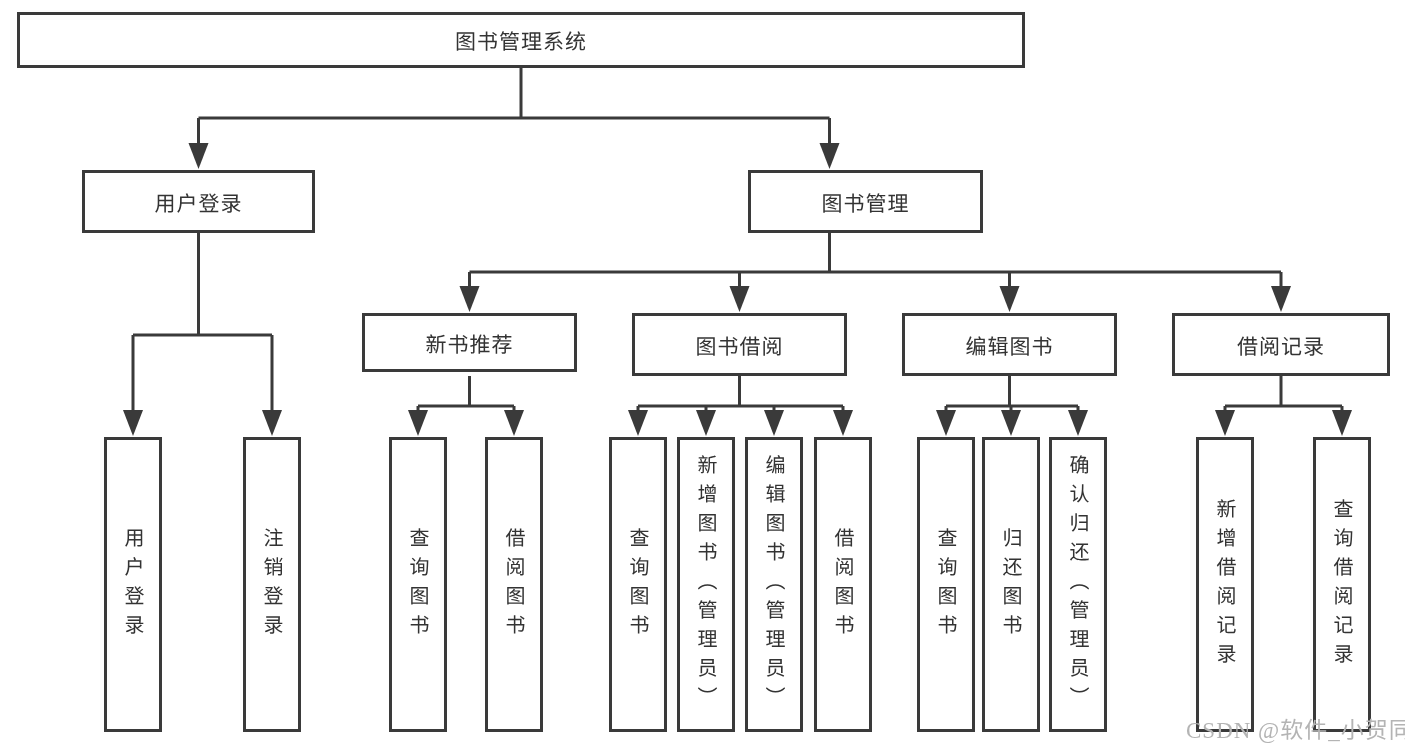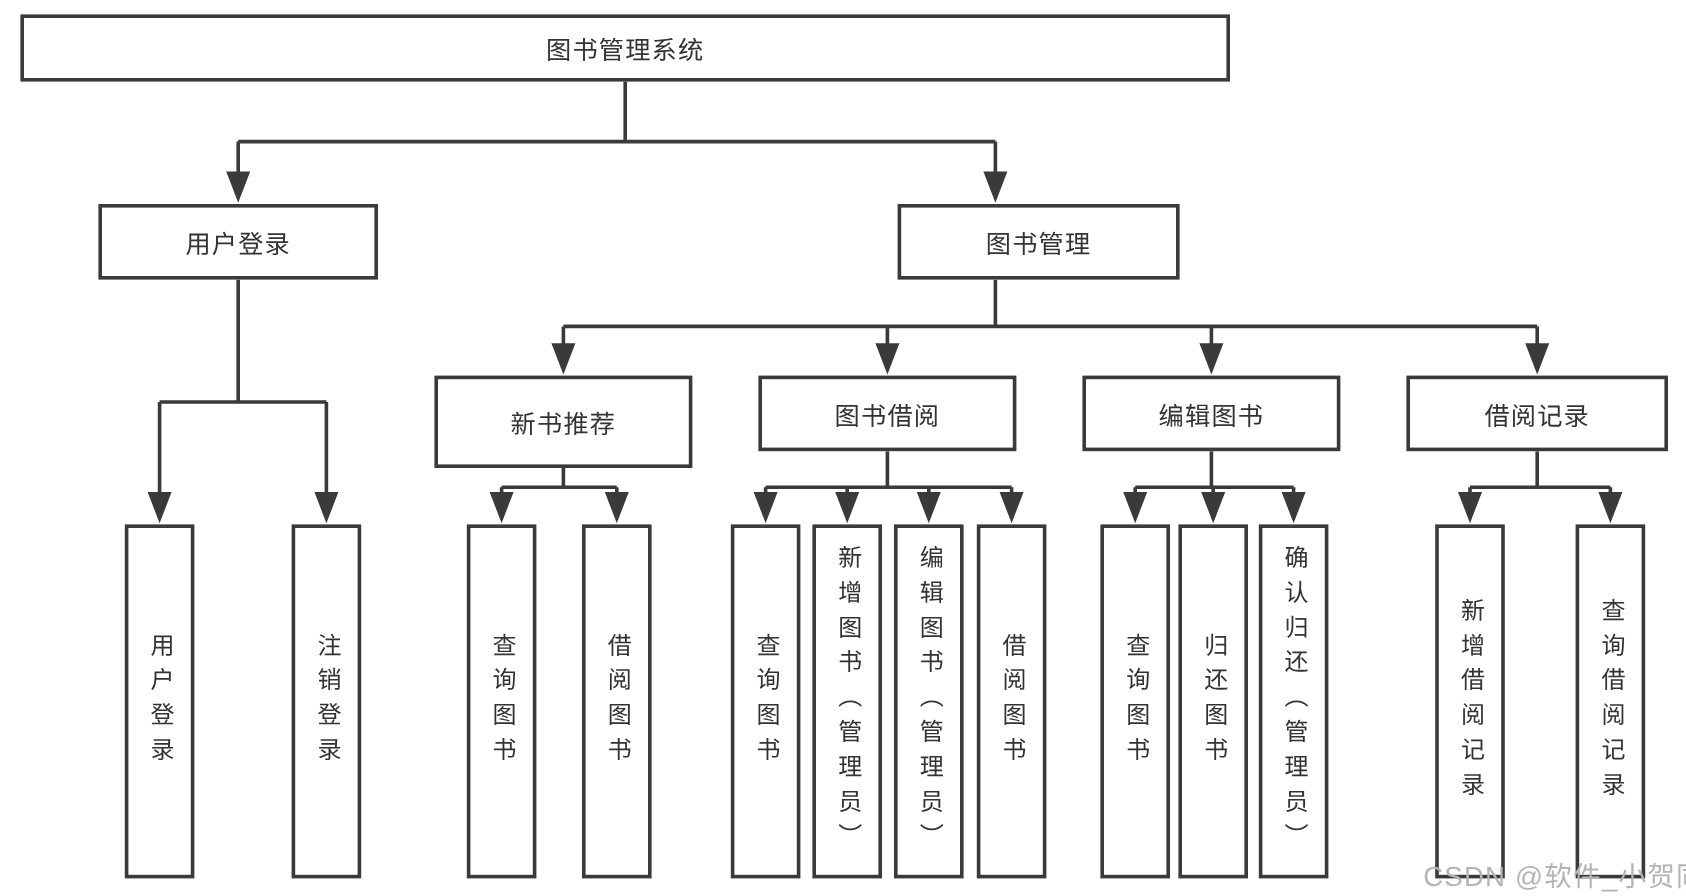--- a/index.html
+++ b/index.html
@@ -1,20 +1,20 @@
 <!DOCTYPE html>
 <html lang="zh-CN"><head>
 <meta charset="utf-8">
 <style>
   html,body{margin:0;padding:0;background:#fff;}
   #canvas{
     position:relative;
     width:1405px;height:747px;
     background:#ffffff;
-    font-family:Liberation Sans, sans-serif;
+    font-family:Liberation Serif, serif;
     overflow:hidden;
   }
   #connectors{position:absolute;left:0;top:0;z-index:1;}
   .box{
     position:absolute;
     box-sizing:border-box;
     border:3px solid #3a3a3a;
     background:#ffffff;
     display:flex;
     align-items:center;
@@ -82,21 +82,21 @@
       <polygon points="1225,436 1215,410 1235,410"></polygon>
       <polygon points="1342,436 1332,410 1352,410"></polygon>
     </g>
   </svg>
 
   <div class="box" style="left:17px;top:12px;width:1008px;height:56px;">图书管理系统</div>
 
   <div class="box" style="left:82px;top:170px;width:233px;height:63px;">用户登录</div>
   <div class="box" style="left:712px;top:170px;width:235px;height:63px;margin-left:36px;">图书管理</div>
 
-  <div class="box" style="left:362px;top:313px;width:215px;height:77px;">新书推荐</div>
+  <div class="box" style="left:362px;top:313px;width:215px;height:59px;">新书推荐</div>
   <div class="box" style="left:632px;top:313px;width:215px;height:63px;">图书借阅</div>
   <div class="box" style="left:902px;top:313px;width:215px;height:63px;">编辑图书</div>
   <div class="box" style="left:1172px;top:313px;width:218px;height:63px;">借阅记录</div>
 
   <div class="box leaf" style="left:104px;top:437px;width:58px;height:295px;">
     <span class="vtext">用户登录</span>
   </div>
   <div class="box leaf" style="left:243px;top:437px;width:58px;height:295px;">
     <span class="vtext">注销登录</span>
   </div>

